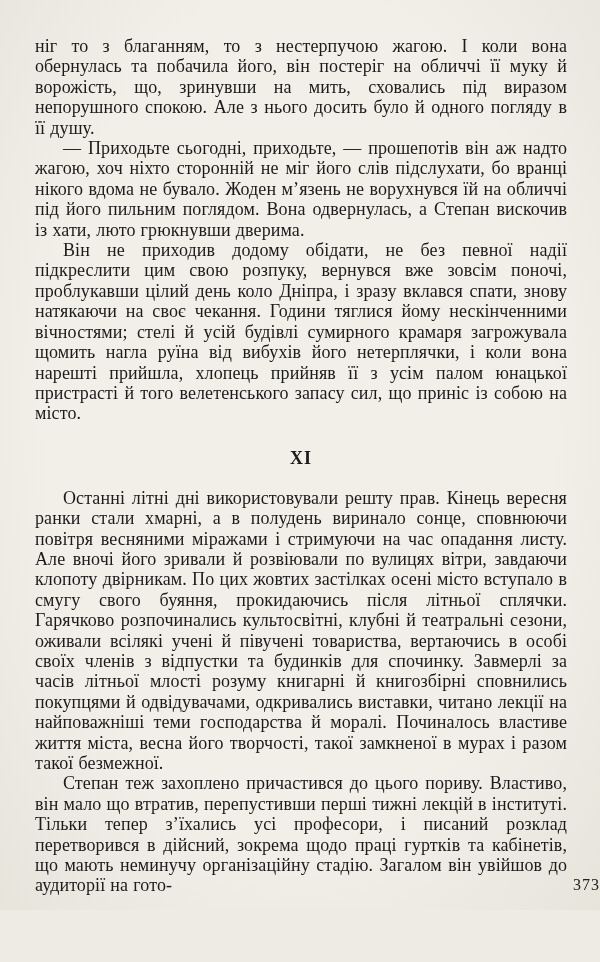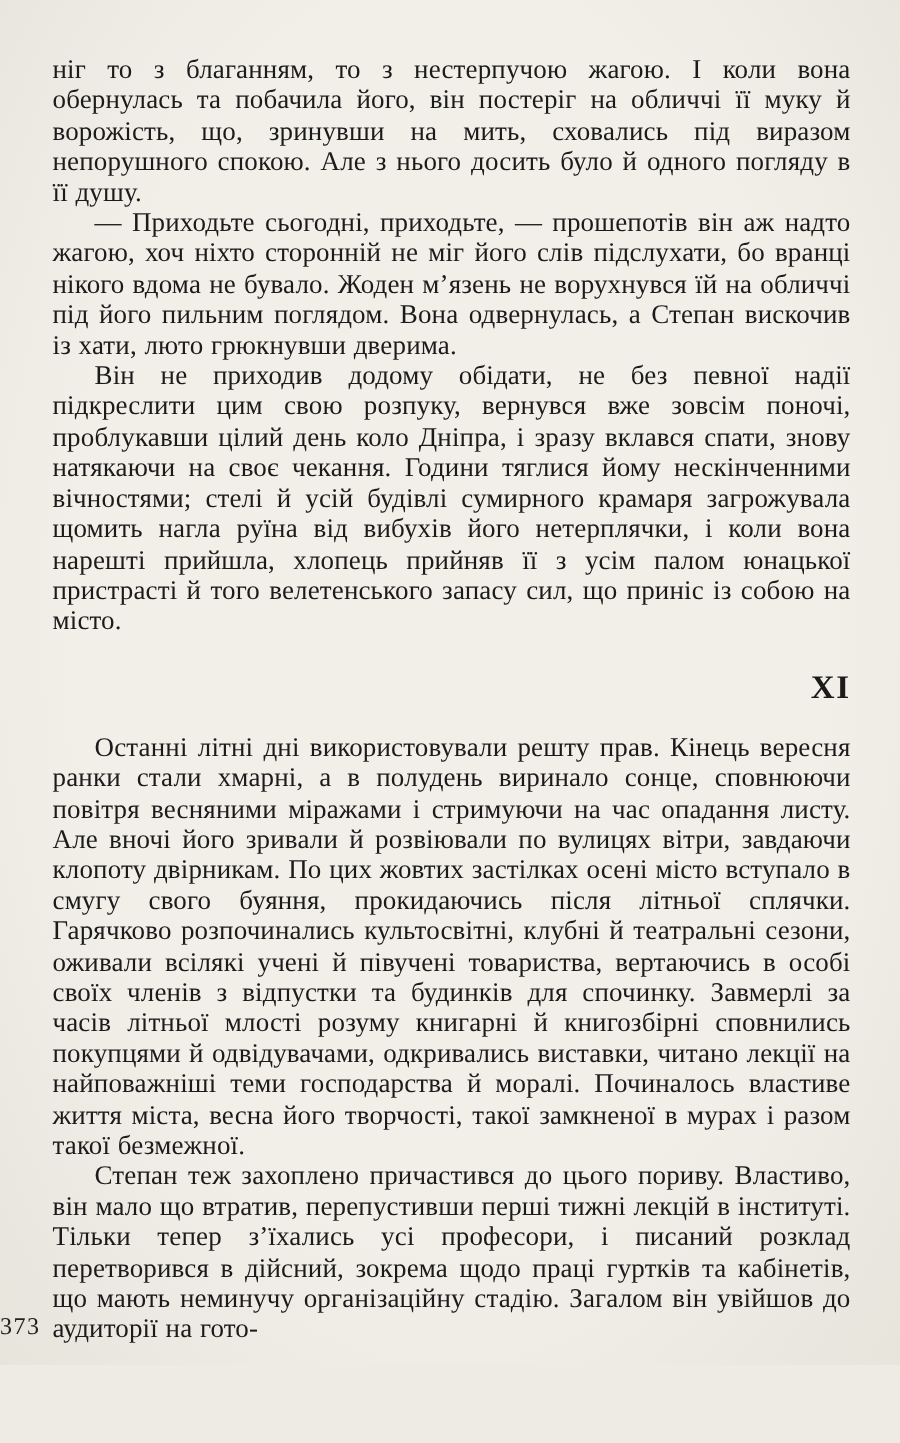--- a/index.html
+++ b/index.html
@@ -28,32 +28,32 @@
     font-size: 18px;
     line-height: 20.4px;
     letter-spacing: 0.1px;
     word-spacing: 0.5px;
   }
   .body-text p.para.indent {
     text-indent: 28px;
   }
   .chapter-heading {
     margin: 24px 0 20px 0;
-    text-align: right;
-    font-size: 22px;
+    text-align: center;
+    font-size: 18px;
     font-weight: bold;
     letter-spacing: 1px;
     line-height: 20px;
   }
   .page-number {
     position: absolute;
     left: 0;
     right: 0;
     bottom: 16px;
-    text-align: left;
+    text-align: right;
     font-size: 16px;
     letter-spacing: 1px;
     color: #222;
   }
 </style>
 </head>
 <body>
 
 <div class="scan-page">
   <div class="body-text">

